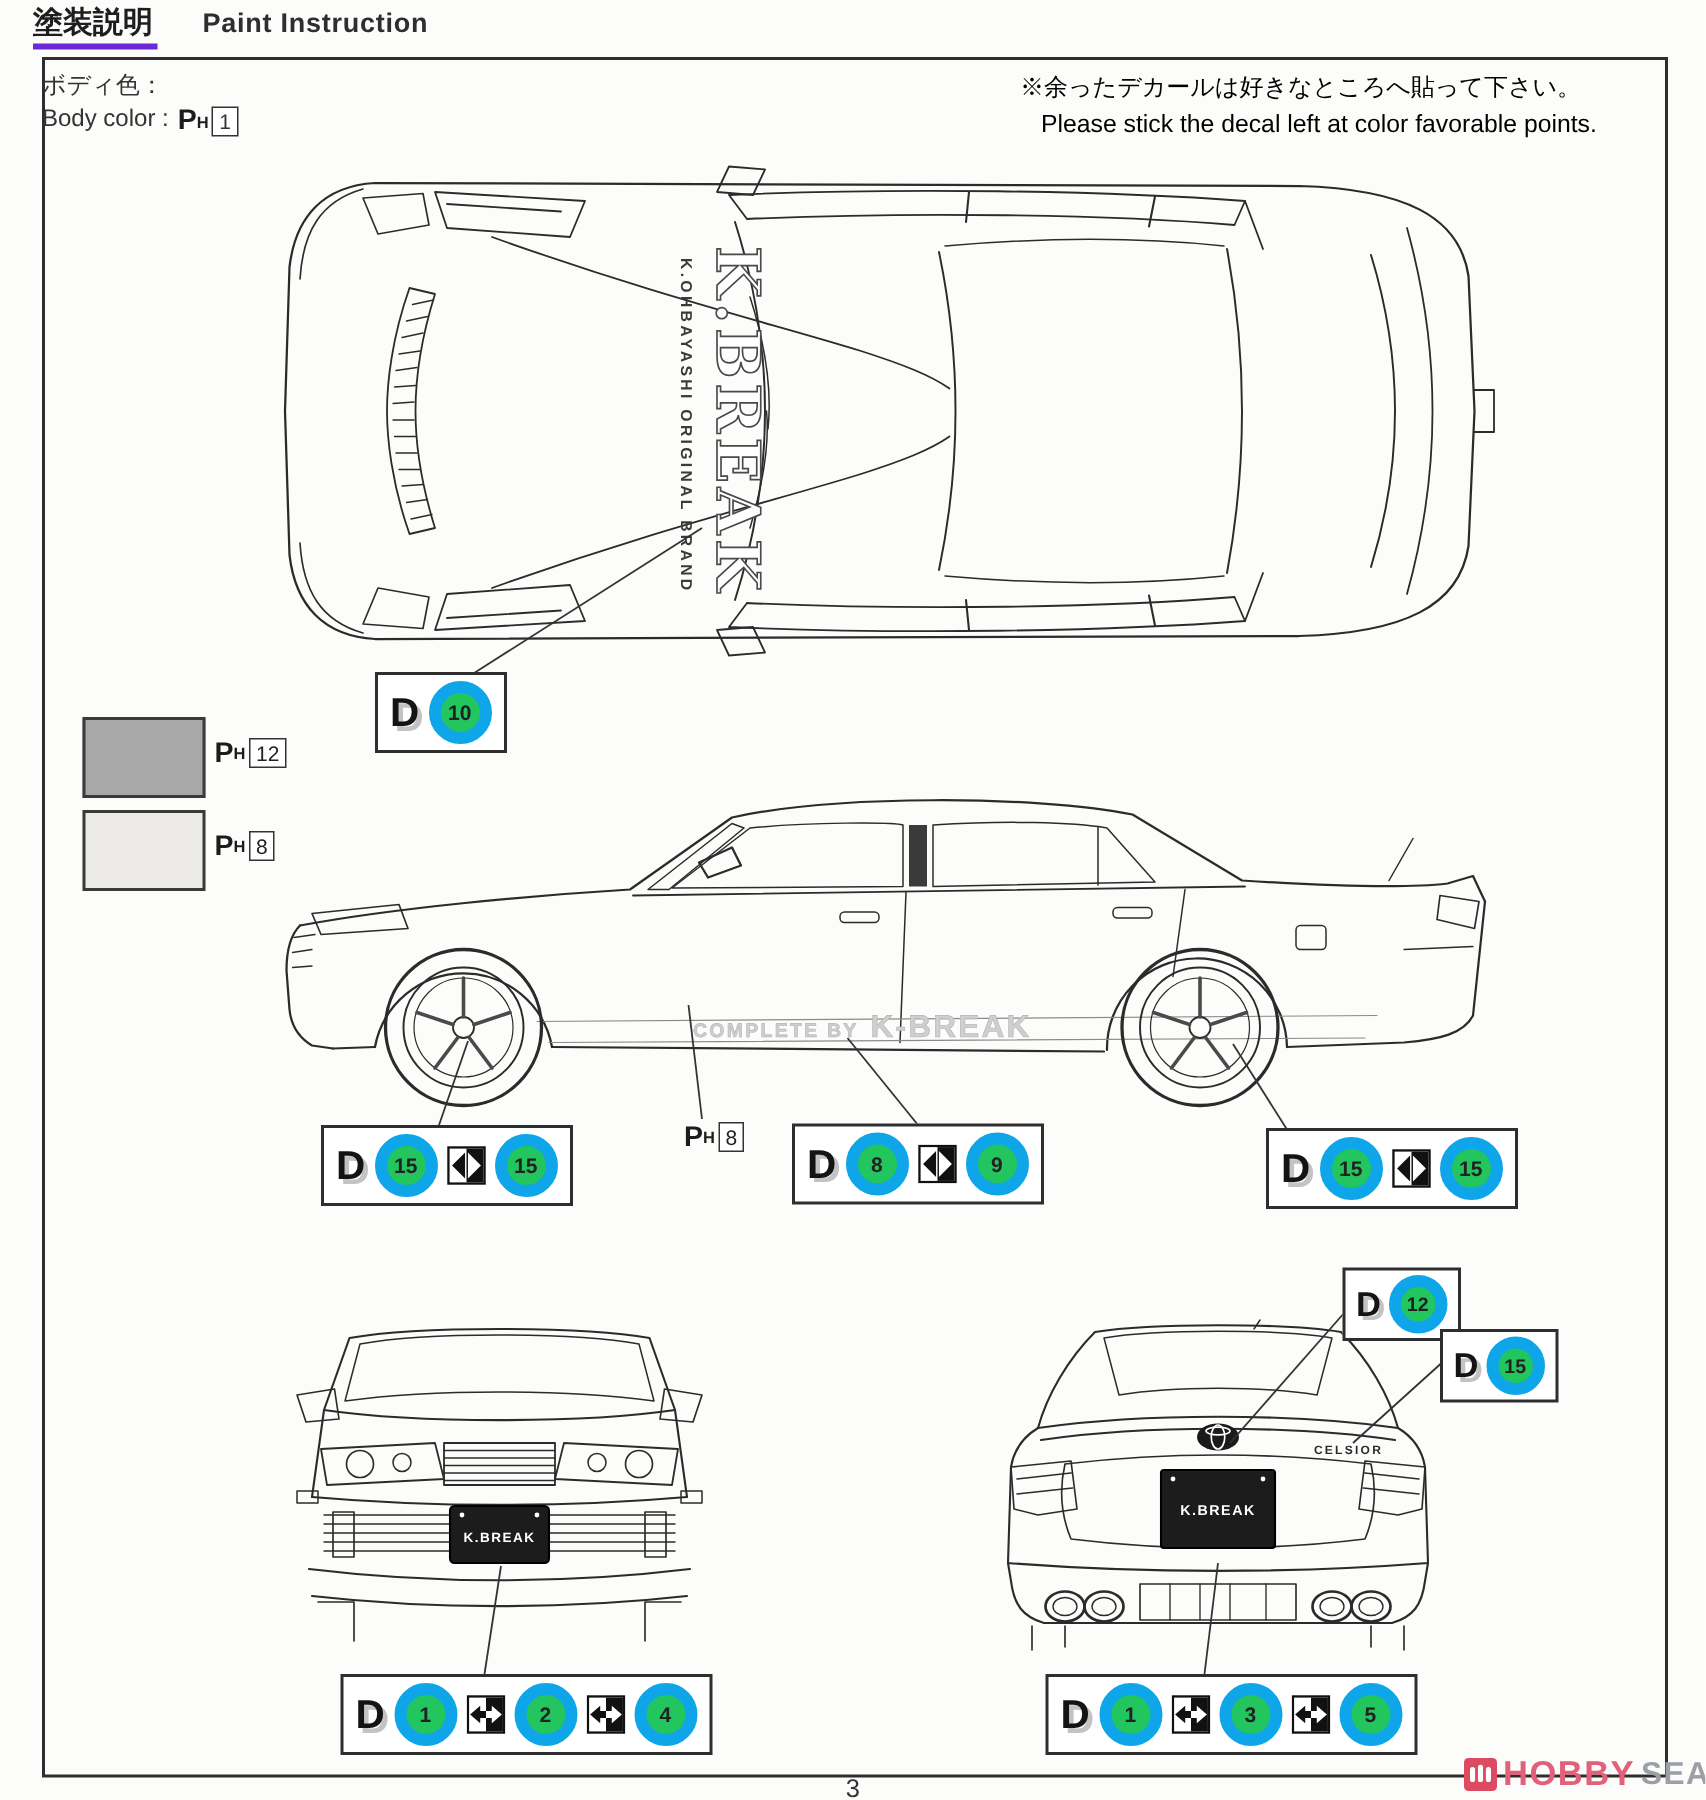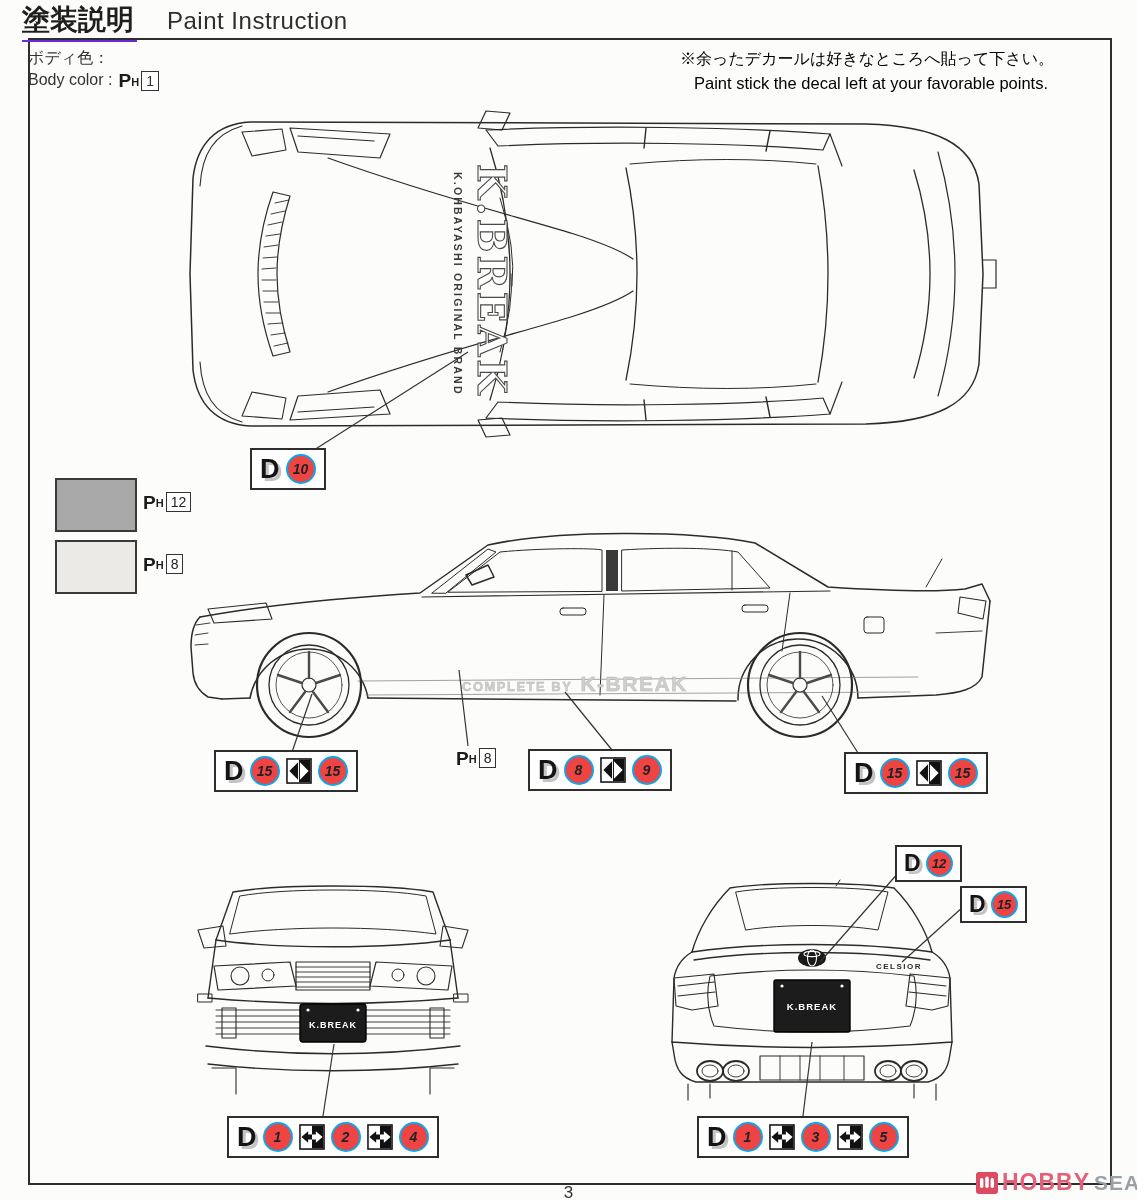--- a/index.html
+++ b/index.html
@@ -1,37 +1,37 @@
 <!DOCTYPE html>
 <html><head>
 <meta charset="utf-8">
 <style>
   html,body{margin:0;padding:0;background:#ffffff;}
   #page{position:relative;width:1137px;height:1200px;background:#fcfcfa;
         font-family:"Liberation Sans",sans-serif;color:#222;overflow:hidden;}
   .border-box{position:absolute;left:28px;top:38px;width:1080px;height:1143px;
               border:2px solid #2e2e2e;z-index:0;}
   .hdr{position:absolute;left:22px;top:1px;display:flex;align-items:baseline;gap:30px;z-index:2;}
-  .hdr-jp{font-size:28px;font-weight:700;color:#1e1e1e;border-bottom:2px solid #6d28d9;padding:0 3px 1px 0;}
-  .hdr-en{font-size:24px;font-weight:400;color:#2e2e2e;letter-spacing:.5px;}
+  .hdr-jp{font-size:20px;font-weight:700;color:#1e1e1e;border-bottom:4px solid #6d28d9;padding:0 3px 1px 0;}
+  .hdr-en{font-size:18px;font-weight:700;color:#2e2e2e;letter-spacing:.5px;}
   .bodycolor{position:absolute;left:28px;top:47px;font-size:16px;line-height:1.4;color:#333;z-index:2;}
   .bodycolor .l2{display:flex;gap:6px;}
   .note{position:absolute;left:680px;top:47px;font-size:16px;color:#000000;line-height:1.5;z-index:2;}
   .note .en{padding-left:14px;font-size:16.5px;}
   .ph{display:inline-flex;align-items:center;white-space:nowrap;}
   .ph-p{font-weight:800;font-size:19px;line-height:1;color:#1c1c1c;}
   .ph-h{font-size:11px;font-weight:700;line-height:1;color:#1c1c1c;margin:3px 2px 0 0;}
   .ph-n{border:1.5px solid #333;padding:0 4px;font-size:14px;font-weight:500;background:#fff;line-height:18px;}
   .swatch{position:absolute;border:2px solid #3a3a3a;z-index:2;}
   .callout{position:absolute;display:flex;align-items:center;gap:6px;background:#fff;
            border:2px solid #2e2e2e;padding:4px 8px;z-index:10;}
   .callout .d{font-size:27px;font-weight:900;line-height:1;color:#141414;
               text-shadow:3px 3px 0 #c3c3c3;}
-  .circ{display:inline-flex;width:26px;height:26px;border:2px solid #0ea5e9;border-radius:50%;
-        align-items:center;justify-content:center;font-size:14px;font-weight:700;background:#ef4444;flex:0 0 auto;font-style:italic;}
+  .circ{display:inline-flex;width:26px;height:26px;border:8px solid #0ea5e9;border-radius:50%;
+        align-items:center;justify-content:center;font-size:14px;font-weight:700;background:#22c55e;flex:0 0 auto;}
   .callout.sm{gap:5px;padding:3px 7px;}
   .callout.sm .d{font-size:23px;}
   .callout.sm .circ{width:23px;height:23px;font-size:13px;}
   .plain-label{position:absolute;z-index:10;}
   .pagenum{position:absolute;left:0;width:1137px;top:1183px;text-align:center;font-size:17px;color:#333;z-index:2;}
   .wm{position:absolute;left:976px;top:1169px;display:flex;align-items:center;gap:4px;z-index:20;}
   .wm-hobby{font-size:23px;font-weight:800;color:#e2607a;letter-spacing:1px;}
   .wm-search{font-size:21px;font-weight:800;color:#9ba0a6;letter-spacing:1px;}
   svg.drawing{position:absolute;z-index:1;}
   svg.leaders{position:absolute;left:0;top:0;z-index:5;pointer-events:none;}
@@ -55,21 +55,21 @@
       <span class="ph">
         <span class="ph-p">P</span>
         <span class="ph-h">H</span>
         <span class="ph-n">1</span>
       </span>
     </div>
   </div>
 
   <div class="note">
     <div>※余ったデカールは好きなところへ貼って下さい。</div>
-    <div class="en">Paint stick the decal left at your favorable points.</div>
+    <div class="en">Please stick the decal left at color favorable points.</div>
   </div>
 
   <svg class="drawing" style="left:178px;top:108px" width="825" height="346" viewBox="0 0 825 346">
     <g fill="none" stroke="#2b2b2b" stroke-width="1.5" stroke-linejoin="round" stroke-linecap="round">
       <path d="M72,14 L688,16 C758,18 795,36 801,76 L805,166 L801,256 C795,296 758,314 688,316 L72,318 C38,316 19,296 15,262 L12,166 L15,70 C19,36 38,16 72,14 Z"></path>
       <path stroke-width="1.1" d="M64,18 C36,26 24,46 22,78 M22,254 C24,286 36,306 64,314"></path>
       <path stroke-width="1.2" d="M95,84 C83,118 80,148 80,166 C80,184 83,214 95,248 L112,244 C102,212 99,186 99,166 C99,146 102,120 112,88 Z"></path>
       <path stroke-width="0.9" d="M97,95 L111,92 M93,106 L107,103 M90,117 L104,114 M88,128 L102,126 M86,139 L100,137 M85,150 L99,149 M84,161 L98,160 M84,172 L98,172 M85,183 L99,183 M86,194 L100,194 M88,205 L102,205 M90,216 L104,215 M93,227 L107,225 M96,238 L110,235"></path>
       <path stroke-width="1.2" d="M112,20 L212,26 L202,50 L120,44 Z M120,28 L196,33"></path>
       <path stroke-width="1.1" d="M64,24 L104,21 L108,42 L74,48 Z"></path>

